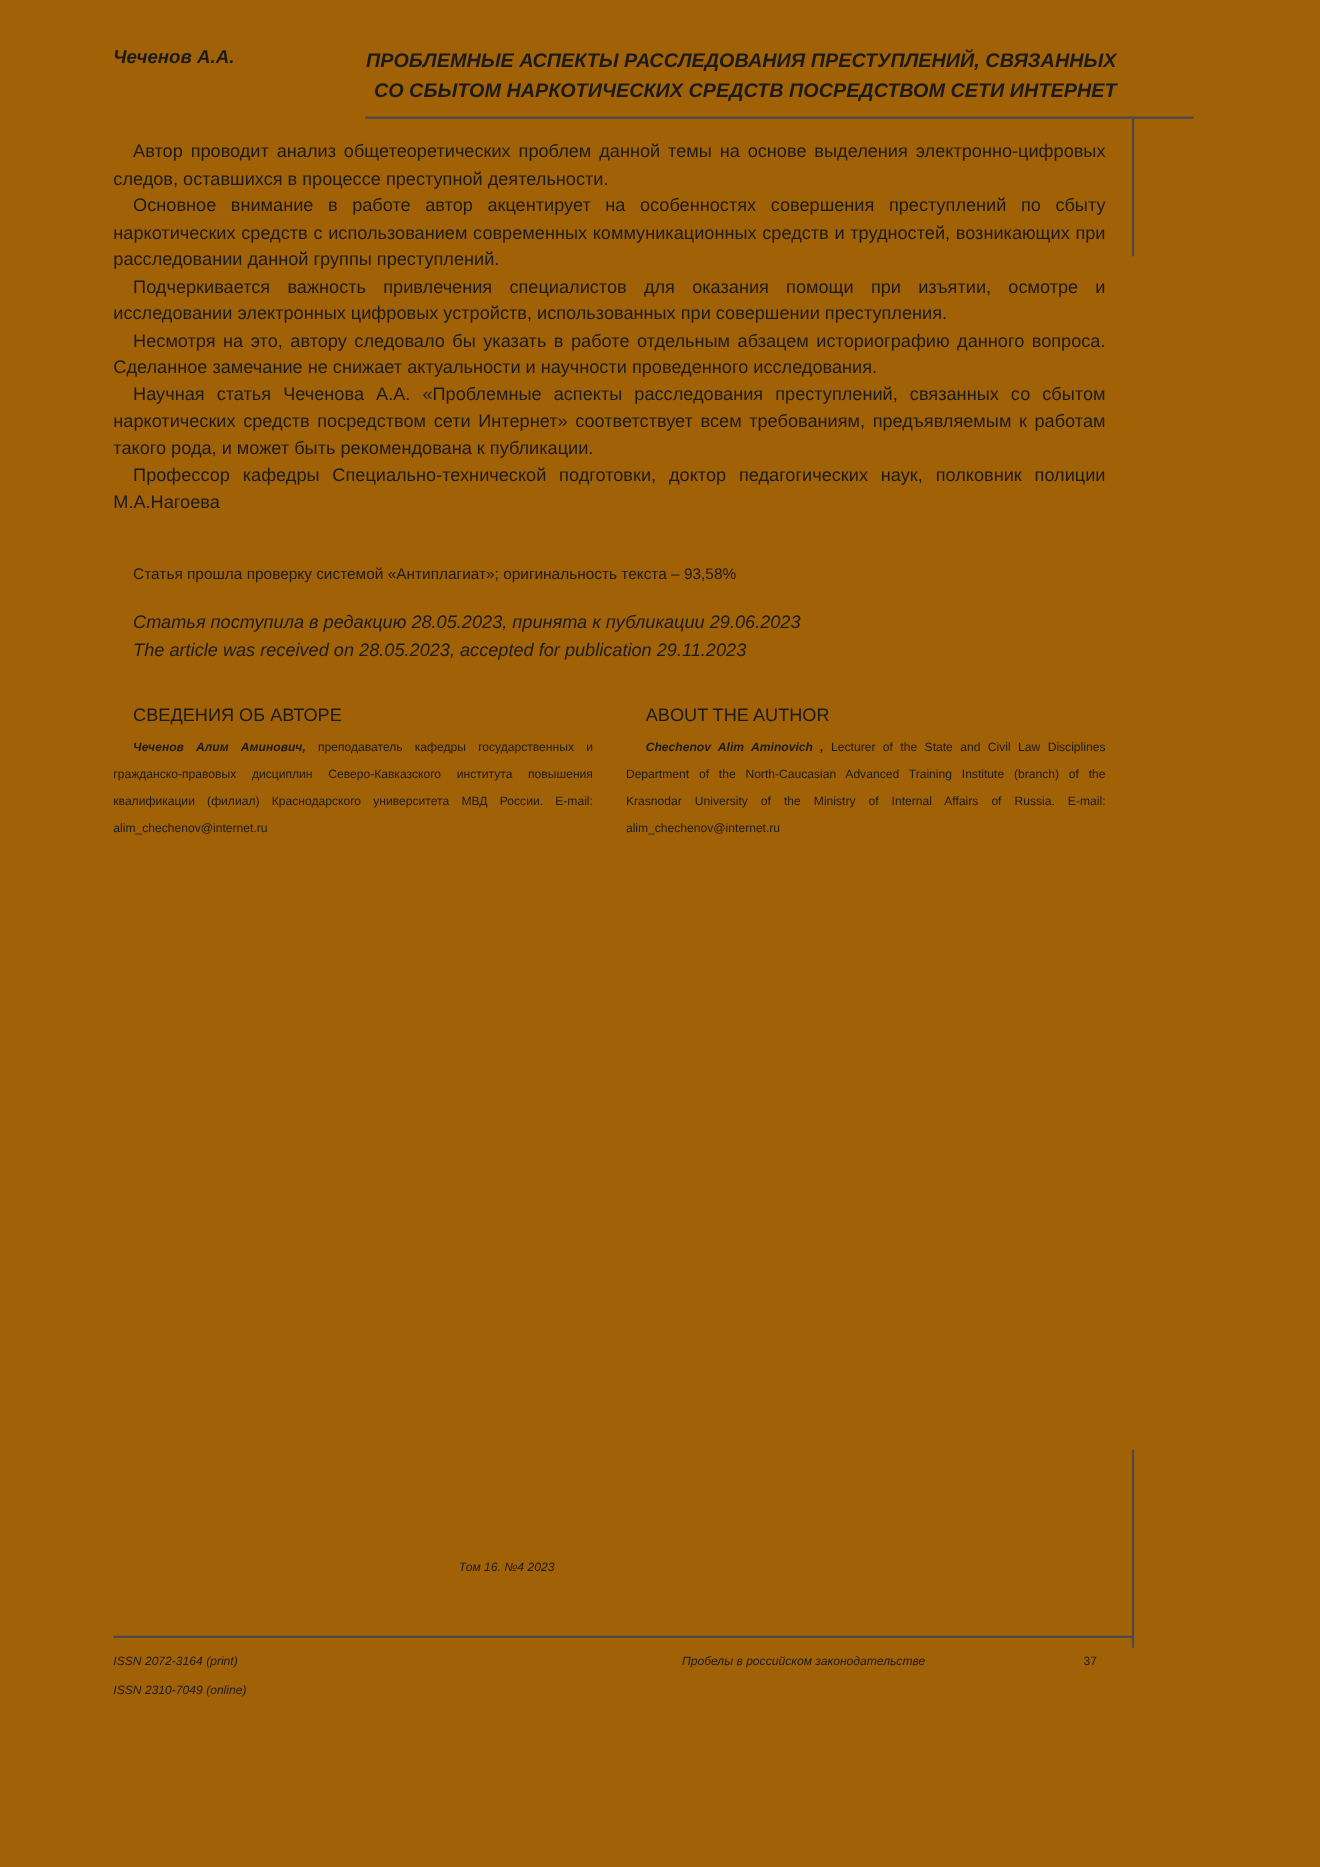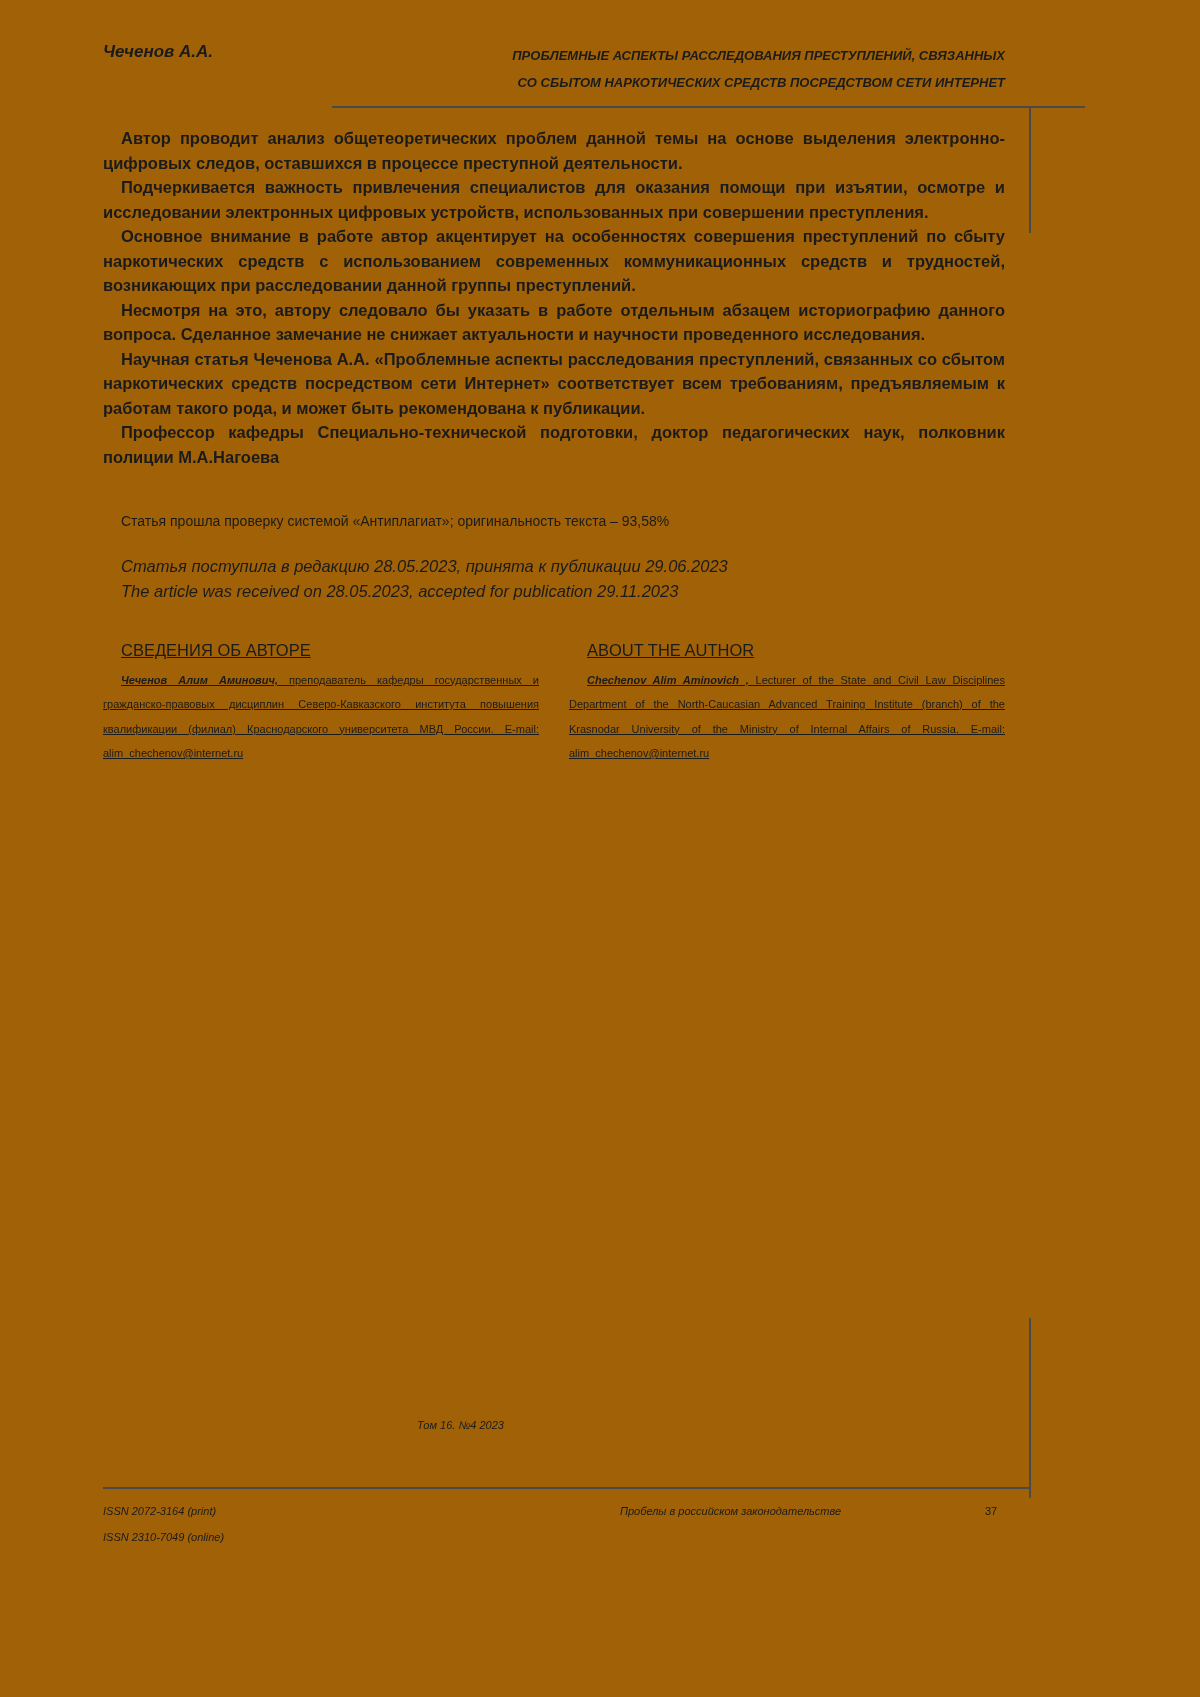--- a/index.html
+++ b/index.html
@@ -20,24 +20,24 @@
     left: 103px;
     top: 42px;
     font-size: 17px;
     font-weight: bold;
     font-style: italic;
     white-space: nowrap;
   }
   .header-title {
     position: absolute;
     left: 330px;
-    right: 195px;
+    right: 185px;
     top: 42px;
     text-align: right;
-    font-size: 13px;
+    font-size: 18px;
     font-weight: bold;
     font-style: italic;
     line-height: 27px;
   }
 
   
   .rule { background: #4a4a4a; position: absolute; }
   .rule-header { left: 332px; top: 106px; width: 753px; height: 2px; }
   .vline-top   { left: 1029px; top: 106px; width: 2px; height: 127px; }
   .vline-bottom{ left: 1029px; top: 1318px; width: 2px; height: 180px; }
@@ -49,21 +49,20 @@
     left: 103px;
     top: 126px;
     width: 902px;
   }
   .review p {
     font-size: 16.5px;
     line-height: 24.5px;
     text-align: justify;
     text-indent: 18px;
     hyphens: auto;
-    font-weight: bold;
   }
   .note {
     margin-top: 40px;
     padding-left: 18px;
     font-size: 14px;
     line-height: 24.5px;
   }
   .received {
     margin-top: 20px;
     padding-left: 18px;
@@ -71,21 +70,21 @@
     line-height: 25px;
     font-style: italic;
   }
 
   
   .about {
     margin-top: 34px;
     display: flex;
     justify-content: space-between;
   }
-  .about-col { width: 436px; text-decoration: underline; }
+  .about-col { width: 436px; }
   .about-heading {
     padding-left: 18px;
     font-size: 16.5px;
     line-height: 24px;
     margin-bottom: 6px;
   }
   .about-col p {
     font-size: 11px;
     line-height: 24.5px;
     text-align: justify;
@@ -120,22 +119,22 @@
 
   <div class="rule rule-header"></div>
   <div class="rule vline-top"></div>
   <div class="rule vline-bottom"></div>
   <div class="rule rule-footer"></div>
 
   <div class="content">
 
     <div class="review">
       <p>Автор проводит анализ общетеоретических проблем данной темы на основе выделения электронно-цифровых следов, оставшихся в процессе преступной деятельности.</p>
+      <p>Основное внимание в работе автор акцентирует на особенностях совершения преступлений по сбыту наркотических средств с использованием современных коммуникационных средств и трудностей, возникающих при расследовании данной группы преступлений.</p>
       <p>Подчеркивается важность привлечения специалистов для оказания помощи при изъятии, осмотре и исследовании электронных цифровых устройств, использованных при совершении преступления.</p>
-      <p>Основное внимание в работе автор акцентирует на особенностях совершения преступлений по сбыту наркотических средств с использованием современных коммуникационных средств и трудностей, возникающих при расследовании данной группы преступлений.</p>
       <p>Несмотря на это, автору следовало бы указать в работе отдельным абзацем историографию данного вопроса. Сделанное замечание не снижает актуальности и научности проведенного исследования.</p>
       <p>Научная статья Чеченова А.А. «Проблемные аспекты расследования преступлений, связанных со сбытом наркотических средств посредством сети Интернет» соответствует всем требованиям, предъявляемым к работам такого рода, и может быть рекомендована к публикации.</p>
       <p>Профессор кафедры Специально-технической подготовки, доктор педагогических наук, полковник полиции М.А.Нагоева</p>
     </div>
 
     <div class="note">Статья прошла проверку системой «Антиплагиат»; оригинальность текста – 93,58%</div>
 
     <div class="received">
       <div>Статья поступила в редакцию 28.05.2023, принята к публикации 29.06.2023</div>
       <div>The article was received on 28.05.2023, accepted for publication 29.11.2023</div>

